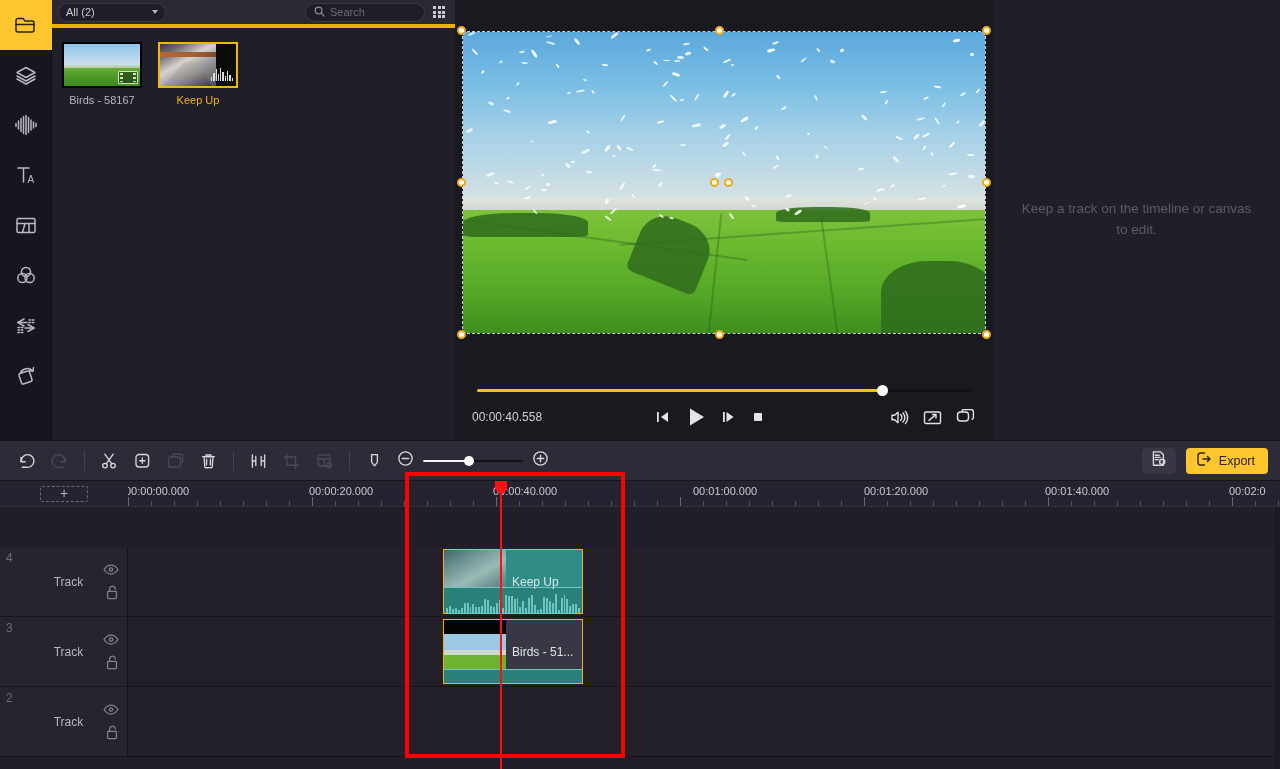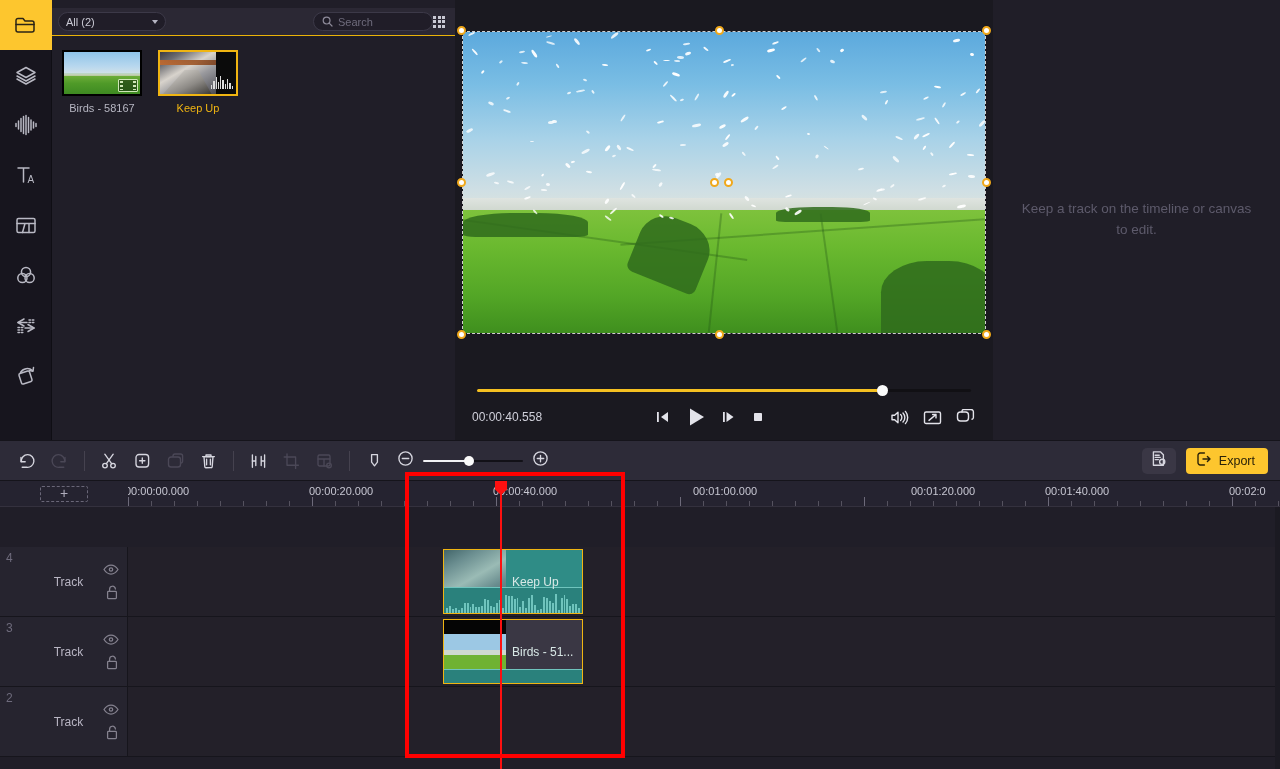--- a/index.html
+++ b/index.html
@@ -42,24 +42,23 @@
     display: flex; align-items: center; justify-content: center;
     gap: 8px; font-size: 12.5px; color: #d4d4dc;
     cursor: pointer;
   }
   .tabsep { width: 1px; height: 20px; background: #3a3845; }
   .media-tab svg { display: block; }
   .tab-ic { fill: none; stroke: #d4d4dc; stroke-width: 1.3; }
 
   .media-filter {
     height: 28px; display: flex; align-items: center;
-    padding: 0 6px; 
+    padding: 0 6px; gap: 8px;
     background: #2b2834;
-    border-bottom: 1px solid #eab308;
-    margin-top: 8px;
+    border-bottom: 4px solid #eab308;
   }
   .filter-select {
     width: 108px; height: 19px; border-radius: 10px;
     background: #201d28; border: 1px solid #3c3948;
     display: flex; align-items: center; justify-content: space-between;
     padding: 0 7px; font-size: 11px; color: #c9c9d4; cursor: pointer;
   }
   .chev { width: 0; height: 0; border-left: 3.5px solid transparent;
           border-right: 3.5px solid transparent; border-top: 4px solid #b5b5c2; }
   .spacer { flex: 1; }
@@ -832,21 +831,21 @@
 
     <div class="ruler" id="ruler">
         <div class="rl-label" style="left: -3px;">00:00:00.000</div>
         <div class="rl-maj" style="left: 0px;"></div>
         <div class="rl-label" style="left: 181px;">00:00:20.000</div>
         <div class="rl-maj" style="left: 184px;"></div>
         <div class="rl-label" style="left: 365px;">00:00:40.000</div>
         <div class="rl-maj" style="left: 368px;"></div>
         <div class="rl-label" style="left: 549px; margin-left: 16px;">00:01:00.000</div>
         <div class="rl-maj" style="left: 552px;"></div>
-        <div class="rl-label" style="left: 743px; padding-left: 40px;">00:01:20.000</div>
+        <div class="rl-label" style="left: 696px; padding-left: 40px;">00:01:20.000</div>
         <div class="rl-maj" style="left: 736px;"></div>
         <div class="rl-label" style="left: 917px;">00:01:40.000</div>
         <div class="rl-maj" style="left: 920px;"></div>
         <div class="rl-label" style="left: 1101px;">00:02:0</div>
         <div class="rl-maj" style="left: 1104px;"></div>
         <div class="rl-min" style="left: 23px;"></div>
         <div class="rl-min" style="left: 46px;"></div>
         <div class="rl-min" style="left: 69px;"></div>
         <div class="rl-min" style="left: 92px;"></div>
         <div class="rl-min" style="left: 115px;"></div>

